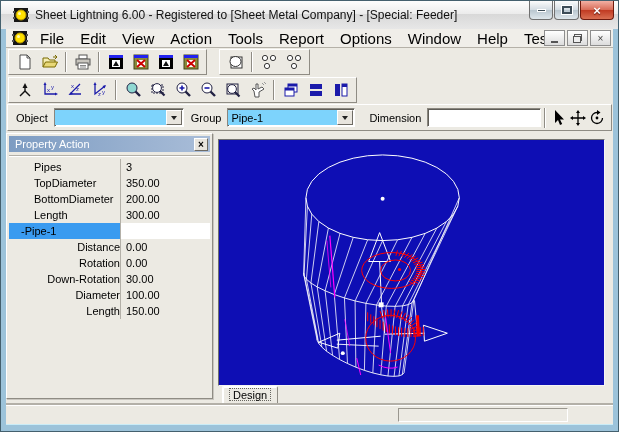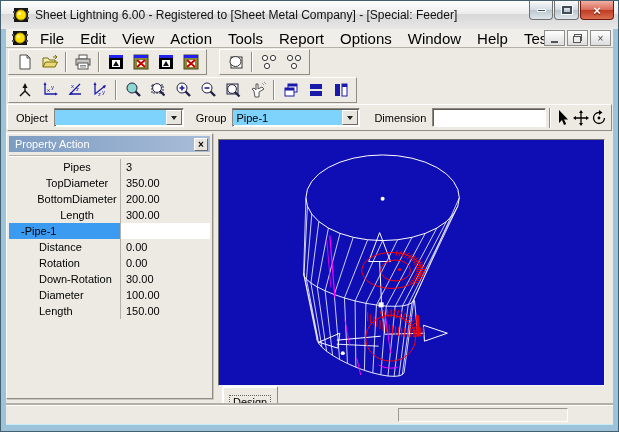--- a/index.html
+++ b/index.html
@@ -47,30 +47,30 @@
   .main{flex:1;position:relative;background:#eceae3;}
   .panel{position:absolute;left:0;top:2px;width:207px;height:266px;background:#eceae3;border:1px solid;border-color:#ffffff #8f8c84 #8f8c84 #ffffff;box-shadow:1px 1px 0 #c9c6bf;}
   .panel-title{height:16px;margin:2px;display:flex;align-items:center;padding:0 2px 0 6px;}
   .panel-title .pt-text{color:#fff;font-size:11px;flex:1;}
   .panel-close{width:14px;height:13px;background:#e8e5de;border:1px solid;border-color:#fff #6e6b64 #6e6b64 #fff;color:#000;font-size:10px;font-weight:bold;line-height:11px;text-align:center;}
   .rows{margin:3px 2px 2px 2px;border-top:1px solid #b3b0a8;box-shadow:0 1px 0 #fff inset;padding-top:3px;}
   .prow{display:flex;height:16px;align-items:center;font-size:11px;color:#000;}
   .pname{width:112px;height:16px;line-height:16px;border-right:1px solid #b3b0a8;}
   .pval{flex:1;height:16px;line-height:16px;padding-left:5px;}
   .ind-head .pname{padding-left:12px;}
-  .ind-top .pname{padding-left:25px;text-align:center;}
-  .ind-sub .pname{padding-left:30px;}
+  .ind-top .pname{padding-left:25px;}
+  .ind-sub .pname{padding-left:30px;text-align:right;}
   .prow.selected .pname{color:#000;}
   .prow.selected .pval{background:#fff;}
   
   .canvas{position:absolute;left:212px;top:8px;width:387px;height:247px;border:1px solid #70706e;border-right-color:#f4f4f4;border-bottom-color:#f4f4f4;}
   .canvas svg{display:block;width:100%;height:100%;}
   
   .tabrow{position:absolute;left:212px;top:255px;height:20px;display:flex;}
-  .tab{margin-left:4px;height:18px;padding:8px 6px;background:#eceae3;border:1px solid #8f8c84;border-bottom:none;border-top-color:#fff;border-left-color:#fff;border-radius:2px 2px 0 0;box-shadow:inset 1px 1px 0 #fff;}
+  .tab{margin-left:4px;height:18px;padding:1px 6px;background:#eceae3;border:1px solid #8f8c84;border-bottom:none;border-top-color:#fff;border-left-color:#fff;border-radius:2px 2px 0 0;box-shadow:inset 1px 1px 0 #fff;}
   .tab-inner{border:1px dotted #66655f;font-size:11px;padding:0 3px;height:13px;line-height:12px;}
   
   .statusbar{height:19px;position:relative;background:#eceae3;border-top:1px solid #fff;box-shadow:0 -2px 0 #b3b0a8;}
   .status-panel{position:absolute;left:392px;top:2px;width:170px;height:14px;border:1px solid;border-color:#9a978f #ffffff #ffffff #9a978f;font-size:10px;padding:0 3px;}
   .status-left{position:absolute;left:2px;top:2px;width:385px;height:14px;font-size:10px;padding:0 3px;}
 </style>
 </head>
 <body>
 
 <div class="window">
@@ -319,21 +319,21 @@
           </div>
       </div>
     </div>
 
     <div class="combobar">
       <span class="cb-label">Object</span>
       <div class="combo" style="width:130px;">
         <input value="" style="">
         <div class="drop"></div>
       </div>
-      <span class="cb-label" style="margin-left:12px;">Group</span>
+      <span class="cb-label" style="margin-left:7px;">Group</span>
       <div class="combo" style="width:128px;">
         <input value="Pipe-1" style="">
         <div class="drop"></div>
       </div>
       <span class="cb-label" style="margin-left:14px;">Dimension</span>
       <input class="plain-input" style="width: 114px;" value="">
       <div style="flex:1"></div>
       <div class="tsep"></div>
       <div class="tbtn">
           <svg width="18" height="18" viewBox="0 0 18 18">

